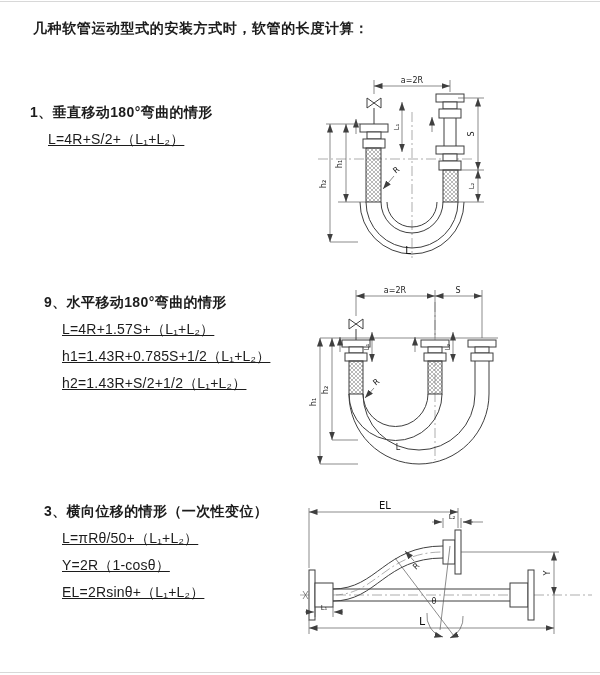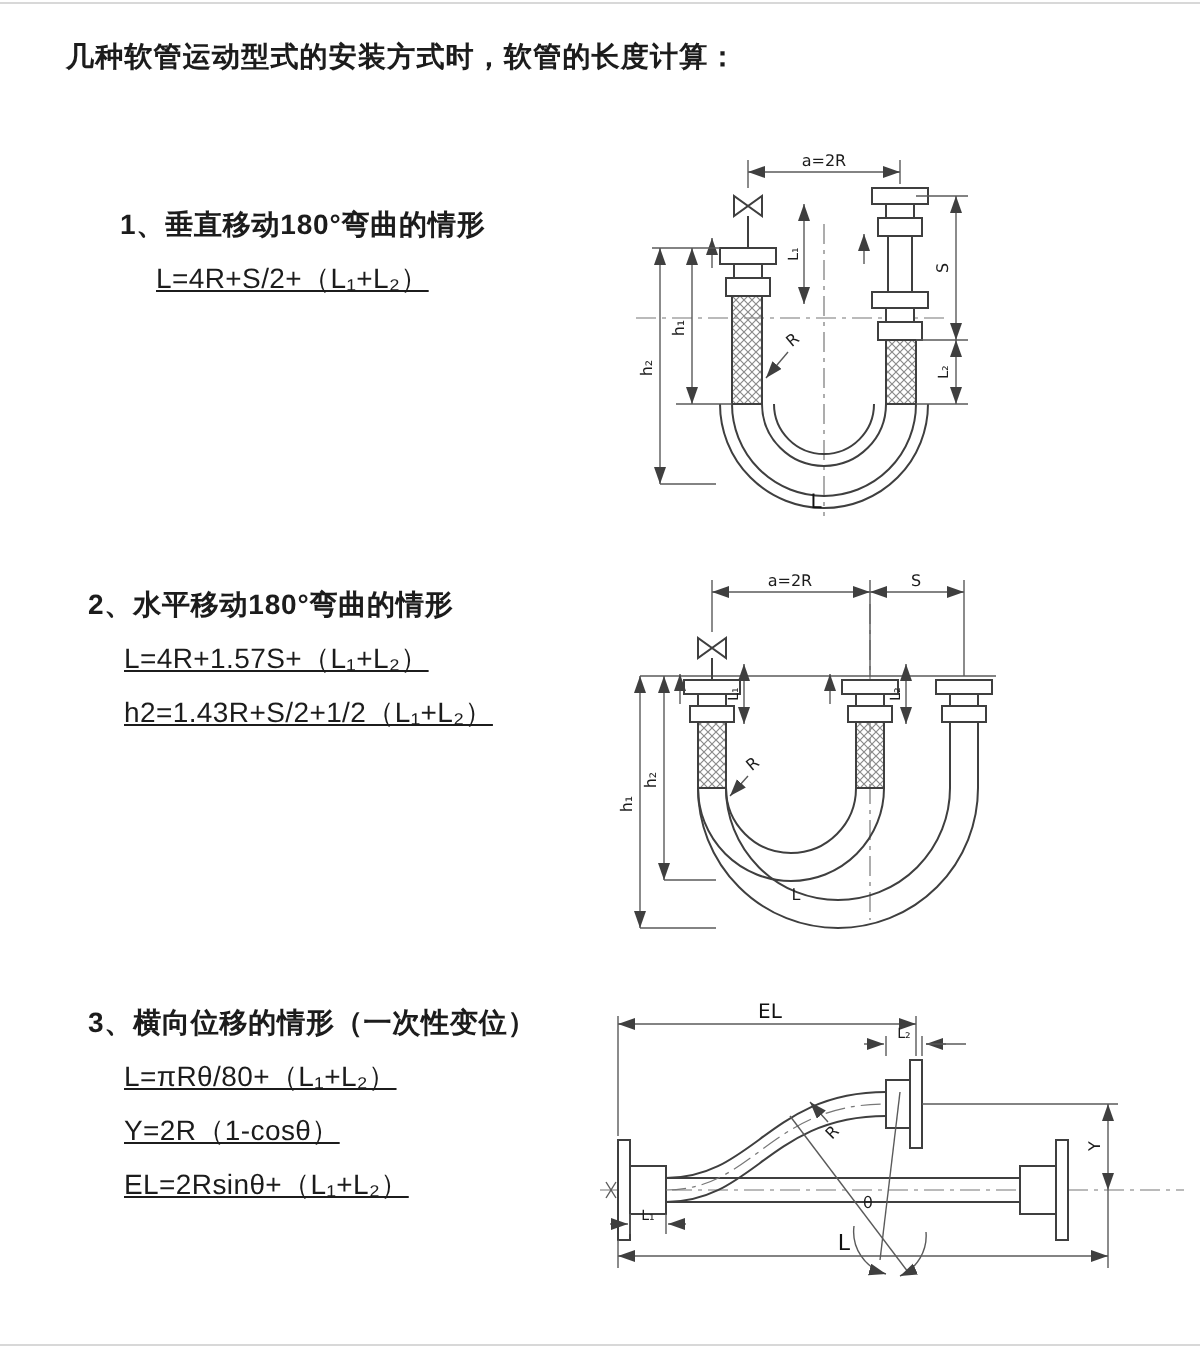--- a/index.html
+++ b/index.html
@@ -24,21 +24,21 @@
   text.mid{font-size:10px;fill:#111;font-family:"DejaVu Sans",sans-serif;}
 </style>
 </head>
 <body>
 
 <div class="edge" style="top:1px"></div>
 <div class="edge" style="top:672px"></div>
 
 <div class="title">几种软管运动型式的安装方式时，软管的长度计算：</div>
 
-<div class="section-text" style="left:60px;top:104px">
+<div class="section-text" style="left:30px;top:104px">
   <div class="sec-heading">1、垂直移动180°弯曲的情形</div>
   <div class="formula">L=4R+S/2+（L₁+L₂）</div>
 </div>
 
 <svg style="left:310px;top:72px" width="270" height="188" viewBox="0 0 270 188">
   <defs>
     <marker id="arr1" markerWidth="9" markerHeight="8" refX="8.5" refY="3" orient="auto-start-reverse" markerUnits="userSpaceOnUse">
       <path d="M0,0 L8.5,3 L0,6 Z" fill="#3f3f3f"></path>
     </marker>
     <pattern id="braid1" width="4" height="4" patternUnits="userSpaceOnUse">
@@ -122,22 +122,23 @@
   </g>
 
   <g>
     <line class="thin" x1="84" y1="104" x2="73" y2="117" marker-end="url(#arr1)"></line>
     <text class="dim" x="88" y="100" text-anchor="middle" transform="rotate(-40 88 100)">R</text>
   </g>
   <text class="mid" x="98" y="182" text-anchor="middle">L</text>
 </svg>
 
 <div class="section-text" style="left:44px;top:294px">
-  <div class="sec-heading">2、水平移动180°弯曲的情形</div>
+  <div class="sec-heading">9、水平移动180°弯曲的情形</div>
   <div class="formula">L=4R+1.57S+（L₁+L₂）</div>
+  <div class="formula">h1=1.43R+0.785S+1/2（L₁+L₂）</div>
   <div class="formula">h2=1.43R+S/2+1/2（L₁+L₂）</div>
 </div>
 
 <svg style="left:306px;top:282px" width="210" height="185" viewBox="0 0 210 185">
   <defs>
     <marker id="arr2" markerWidth="9" markerHeight="8" refX="8.5" refY="3" orient="auto-start-reverse" markerUnits="userSpaceOnUse">
       <path d="M0,0 L8.5,3 L0,6 Z" fill="#3f3f3f"></path>
     </marker>
     <pattern id="braid2" width="4" height="4" patternUnits="userSpaceOnUse">
       <path d="M0,4 L4,0 M0,0 L4,4" stroke="#8a8a8a" stroke-width="0.6"></path>
@@ -218,21 +219,21 @@
 
   <g>
     <line class="thin" x1="68" y1="106" x2="59" y2="116" marker-end="url(#arr2)"></line>
     <text class="dim" x="72" y="102" text-anchor="middle" transform="rotate(-40 72 102)">R</text>
   </g>
   <text class="dim" x="92" y="168" text-anchor="middle">L</text>
 </svg>
 
 <div class="section-text" style="left:44px;top:503px">
   <div class="sec-heading">3、横向位移的情形（一次性变位）</div>
-  <div class="formula">L=πRθ/80+（L₁+L₂）</div>
+  <div class="formula">L=πRθ/50+（L₁+L₂）</div>
   <div class="formula">Y=2R（1-cosθ）</div>
   <div class="formula">EL=2Rsinθ+（L₁+L₂）</div>
 </div>
 
 <svg style="left:297px;top:498px" width="300" height="148" viewBox="0 0 300 148">
   <defs>
     <marker id="arr3" markerWidth="9" markerHeight="8" refX="8.5" refY="3" orient="auto-start-reverse" markerUnits="userSpaceOnUse">
       <path d="M0,0 L8.5,3 L0,6 Z" fill="#3f3f3f"></path>
     </marker>
   </defs>

